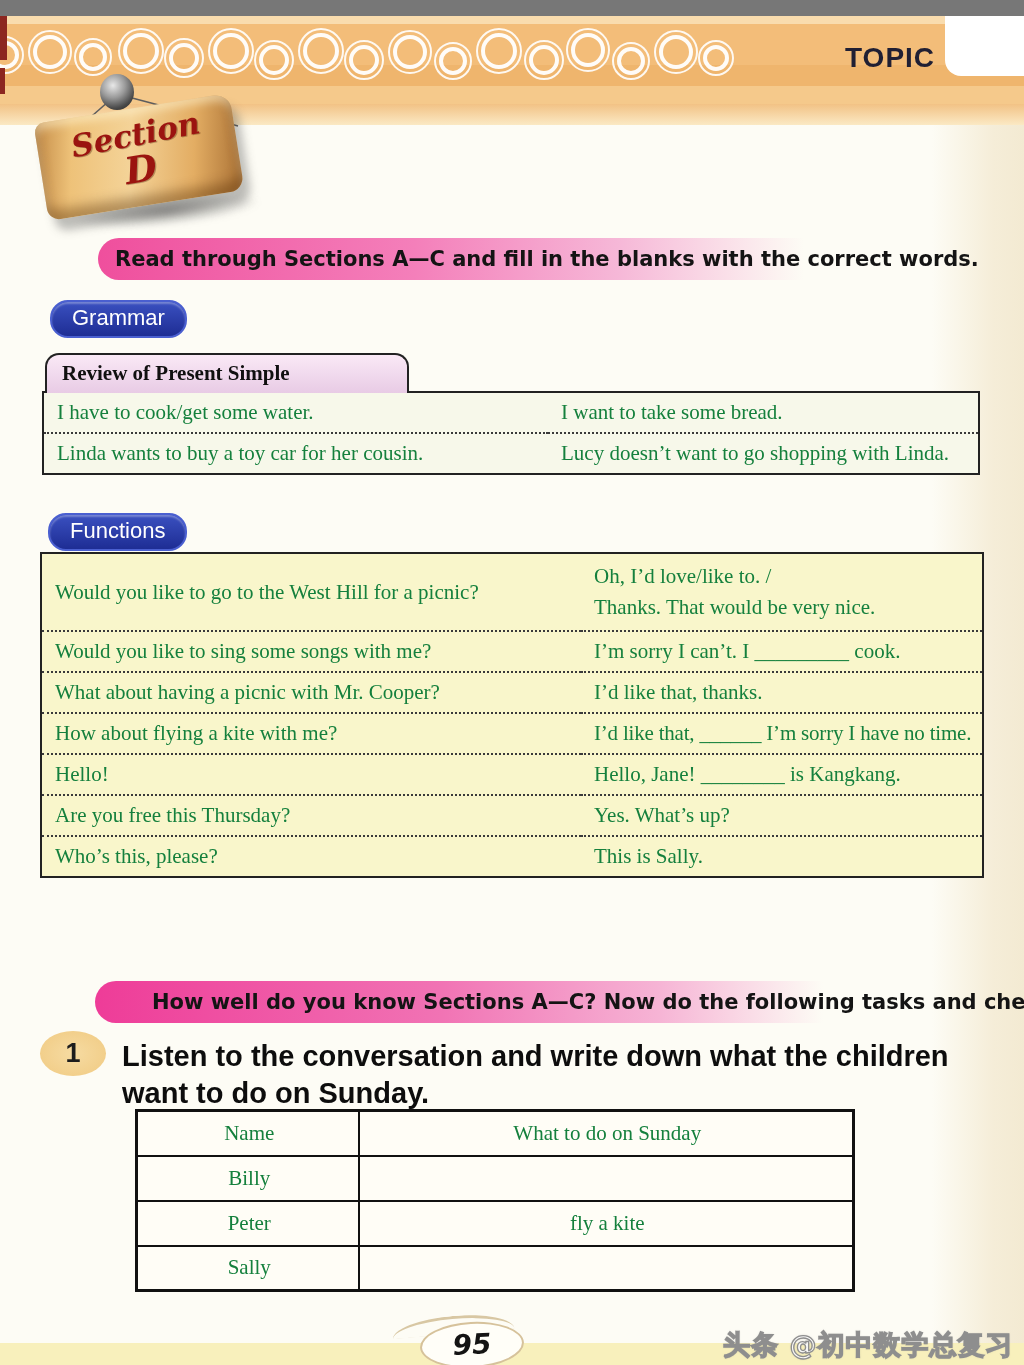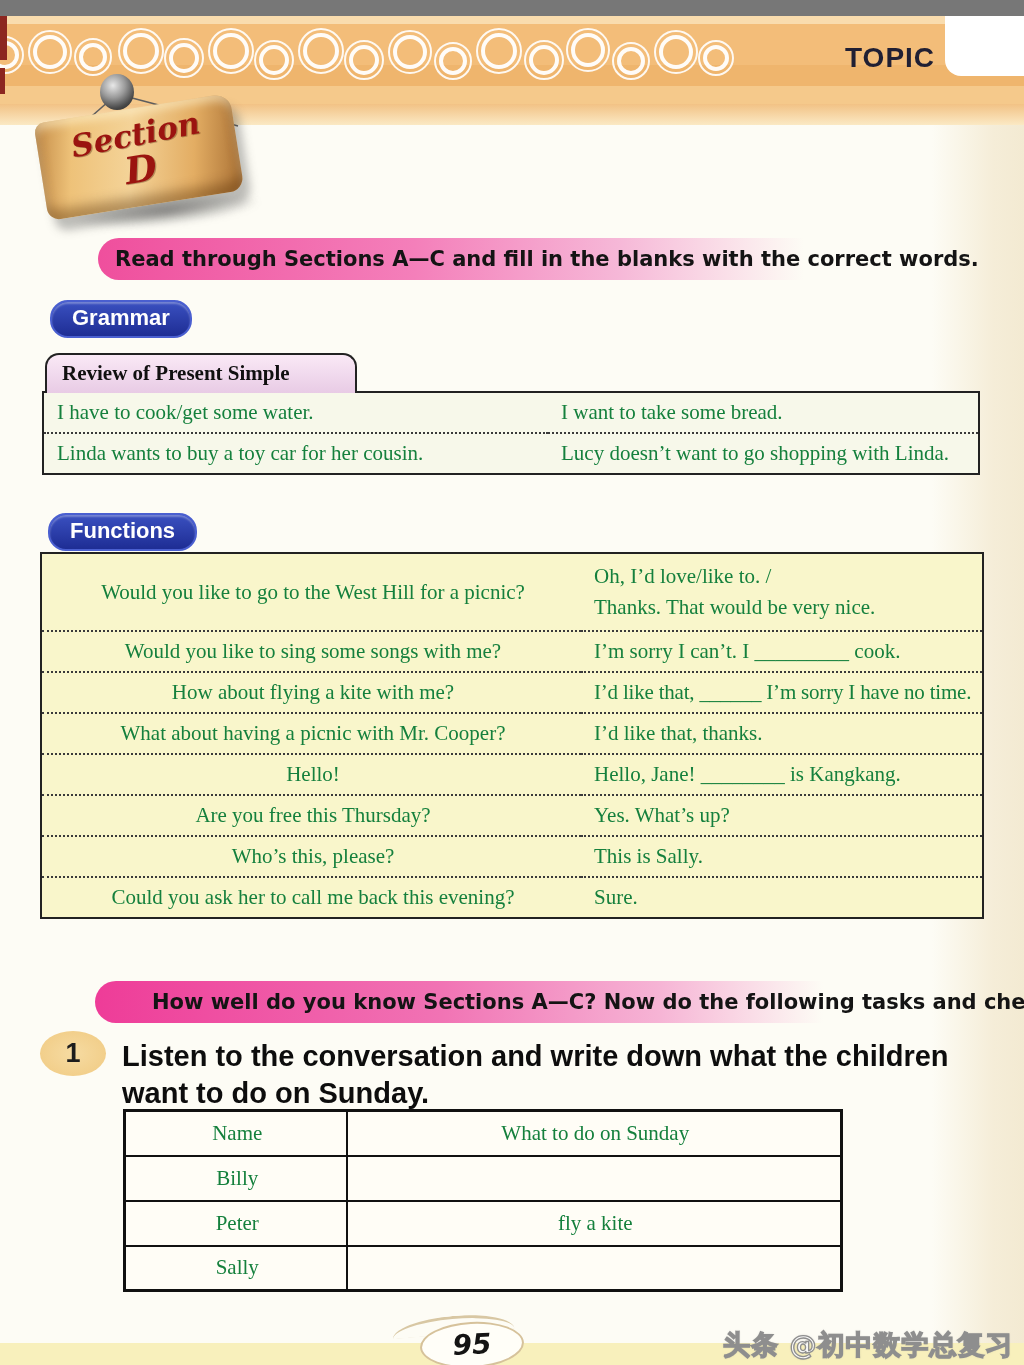--- a/index.html
+++ b/index.html
@@ -48,57 +48,57 @@
     font-family:"DejaVu Sans",sans-serif; font-weight:bold; font-size:21px; color:#141414;
     line-height:42px; }
   .pill1 { left:98px; top:222px; width:905px; padding-left:17px;
     background:linear-gradient(90deg,#ef4f9d 0%,#f47fba 35%,#f6b9d8 58%,rgba(255,255,255,0) 78%); }
   .pill2 { left:95px; top:965px; width:910px; padding-left:57px;
     background:linear-gradient(90deg,#ee3c98 0%,#f173b4 38%,#f6b4d5 62%,rgba(255,255,255,0) 80%); }
 
   
   .badge { position:absolute; padding:3px 20px 5px 20px; border-radius:18px;
     background:linear-gradient(180deg,#3a50c0,#1e2d94); border:2px solid #4a5fd0;
-    color:#ffffff; font-family:"Liberation Sans",sans-serif; font-weight:bold; font-size:22px;
+    color:#ffffff; font-family:"Liberation Sans",sans-serif; font-weight:normal; font-size:22px;
     box-shadow:inset 0 2px 2px rgba(255,255,255,.3); }
   .badge-grammar { left:50px; top:284px; }
   .badge-functions { left:48px; top:497px; }
 
   
-  .tab { position:absolute; left:45px; top:337px; width:312px; height:40px; z-index:2;
+  .tab { position:absolute; left:45px; top:337px; width:364px; height:40px; z-index:2;
     border:2px solid #222; border-bottom:none; border-radius:14px 14px 0 0;
     background:linear-gradient(180deg,#fae9f6,#e8cbe5);
     font-weight:bold; font-size:21px; color:#101010; line-height:36px; padding-left:15px; }
   table.sheet { position:absolute; border-collapse:collapse; }
   table.sheet td { font-size:21px; color:#15803d; vertical-align:middle; padding:7px 10px 7px 13px; }
   .grammar-table { left:42px; top:375px; width:938px; background:#f7f8ea; border:2px solid #222; z-index:1; }
   .grammar-table td.l { width:505px; }
   .grammar-table tr.sep td { border-bottom:2px dotted #3a3a3a; }
 
   
   .functions-table { left:40px; top:536px; width:944px; background:#f9f6cb; border:2px solid #222; }
   .functions-table td { padding:6px 8px 6px 12px; }
-  .functions-table td.l { width:540px;text-align:center; }
+  .functions-table td.l { width:540px; }
   .functions-table tr td { border-bottom:2px dotted #3a3a3a; }
   .functions-table tr:last-child td { border-bottom:none; }
   .functions-table tr.tall td { height:74px; }
   .functions-table td .ln { line-height:31px; }
   .tight { font-size:18px; letter-spacing:-0.2px; white-space:nowrap; }
 
   
   .task-num { position:absolute; left:40px; top:1015px; width:66px; height:45px; border-radius:50%;
     background:radial-gradient(ellipse at center,#f6dba2 0%,#f2cf8b 70%,#f0ca81 100%);
     color:#1c1c1c; font-family:"Liberation Sans",sans-serif; font-weight:bold; font-size:27px;
     text-align:center; line-height:45px; }
   .task-text { position:absolute; left:122px; top:1022px; width:872px;
     font-family:"Liberation Sans",sans-serif; font-weight:bold; font-size:29px; color:#0d0d0d;
     line-height:37px; }
 
   
-  .listen-table { left:123px; top:1093px; width:720px; background:#fffdf6; border:3px solid #111; }
+  .listen-table { left:135px; top:1093px; width:720px; background:#fffdf6; border:3px solid #111; }
   .listen-table td { border:2px solid #111; height:45px; text-align:center; font-size:21px; }
   .listen-table td.c1 { width:222px; }
 
   
   .strip1 { position:absolute; left:0; top:1327px; width:100%; height:24px; background:#f8f0bc; }
   .strip2 { position:absolute; left:0; top:1351px; width:100%; height:14px; background:#e9c98f; }
   .swoosh { position:absolute; left:392px; top:1300px; width:122px; height:18px;
     border-top:3px solid #d8c7a3; border-radius:50% / 100% 100% 0 0; transform:rotate(-5deg); }
   .page-oval { position:absolute; left:420px; top:1306px; width:104px; height:46px; border-radius:50%;
     background:#fffef8; border:2px solid #d6c29b; transform:rotate(-3deg);
@@ -177,42 +177,38 @@
       <td>
         <div class="ln">Oh, I’d love/like to. /</div>
         <div class="ln">Thanks. That would be very nice.</div>
       </td>
     </tr>
     <tr>
       <td class="l">Would you like to sing some songs with me?</td>
       <td>I’m sorry I can’t. I _________ cook.</td>
     </tr>
     <tr>
+      <td class="l">What about having a picnic with Mr. Cooper?</td>
+      <td>I’d like that, thanks.</td>
+    </tr>
+    <tr>
       <td class="l">How about flying a kite with me?</td>
       <td class="tight">I’d like that, ______ I’m sorry I have no time.</td>
     </tr>
     <tr>
-      <td class="l">What about having a picnic with Mr. Cooper?</td>
-      <td>I’d like that, thanks.</td>
-    </tr>
-    <tr>
       <td class="l">Hello!</td>
       <td>Hello, Jane! ________ is Kangkang.</td>
     </tr>
     <tr>
       <td class="l">Are you free this Thursday?</td>
       <td>Yes. What’s up?</td>
     </tr>
     <tr>
       <td class="l">Who’s this, please?</td>
       <td>This is Sally.</td>
-    </tr>
-    <tr>
-      <td class="l">Could you ask her to call me back this evening?</td>
-      <td>Sure.</td>
     </tr>
   </tbody>
     </table>
 
   <div class="pill pill2">
     <span>How well do you know Sections A—C? Now do the following tasks and check.</span>
   </div>
 
   <div class="task-num">1</div>
   <div class="task-text">Listen to the conversation and write down what the children want to do on Sunday.</div>

